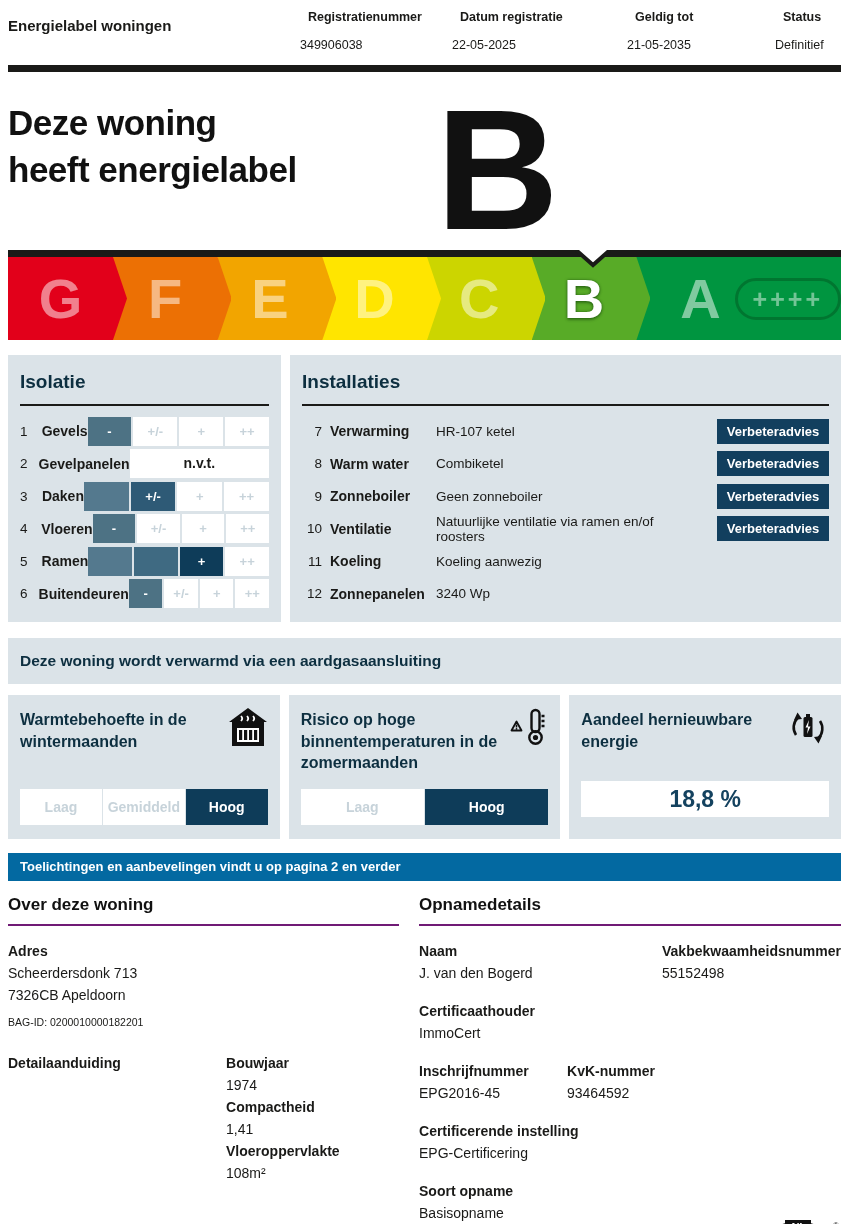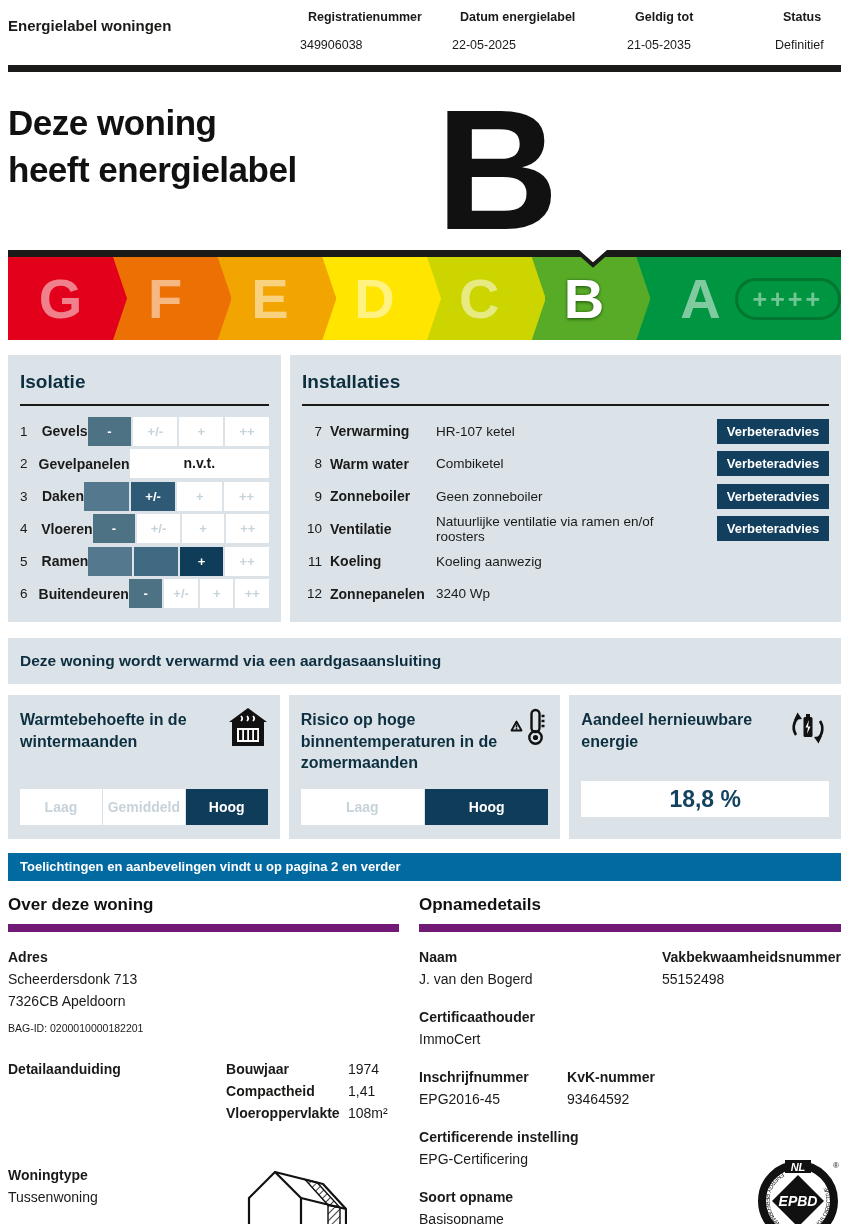--- a/index.html
+++ b/index.html
@@ -70,29 +70,29 @@
   .opt.sel{background:#0e3c59;color:#fff;}
   .tp-value{position:absolute;left:12px;right:12px;bottom:22px;height:36px;background:#fff;text-align:center;line-height:36px;font-size:23px;font-weight:bold;color:#14425f;}
 
   
   .slatebar{margin:14px 8px 12px 8px;background:#0369a1;height:28px;line-height:28px;color:#fff;font-size:13px;font-weight:bold;padding-left:12px;box-sizing:border-box;}
 
   
   .bottom{display:flex;margin:14px 8px 0 8px;gap:20px;}
   .bcol-l{width:400px;}
   .bcol-r{flex:1;position:relative;}
-  .btitle{font-size:17px;font-weight:bold;border-bottom:8px solid #701a75;padding-bottom:9px;color:#111;}
+  .btitle{font-size:17px;font-weight:bold;border-bottom:2px solid #701a75;padding-bottom:9px;color:#111;}
   .fblock{margin-top:14px;}
   .flabel{font-weight:bold;font-size:14px;line-height:22px;}
   .fval{font-size:14px;line-height:22px;}
   .bagid{font-size:10.5px;margin-top:10px;}
   .detailrow{display:flex;margin-top:24px;}
   .detailrow .dleft{flex:1;}
   .facts{width:173px;}
-  .fact{display:flex;line-height:22px;font-size:14px;}
+  .fact{display:flex;line-height:22px;font-size:14px;flex-direction:column;}
   .fact .fl{width:122px;font-weight:bold;}
   .fact .fv{flex:1;}
   .wtrow{display:flex;margin-top:40px;align-items:flex-start;}
   .wtrow .wleft{flex:1;}
   .wtrow svg{margin-right:52px;}
   .r2{display:flex;}
   .rc1a{width:243px;}
   .rc1b{flex:1;}
   .rc3a{width:148px;}
   .rc3b{flex:1;}
@@ -103,21 +103,21 @@
 
 <div class="page">
 
   <div class="hdr">
     <div class="hdr-title">Energielabel woningen</div>
     <div class="hf hf1">
       <div class="lbl">Registratienummer</div>
       <div class="val">349906038</div>
     </div>
     <div class="hf hf2">
-      <div class="lbl">Datum energielabel</div>
+      <div class="lbl">Datum registratie</div>
       <div class="val">22-05-2025</div>
     </div>
     <div class="hf hf3">
       <div class="lbl">Geldig tot</div>
       <div class="val">21-05-2035</div>
     </div>
     <div class="hf hf4">
       <div class="lbl">Status</div>
       <div class="val">Definitief</div>
     </div>

